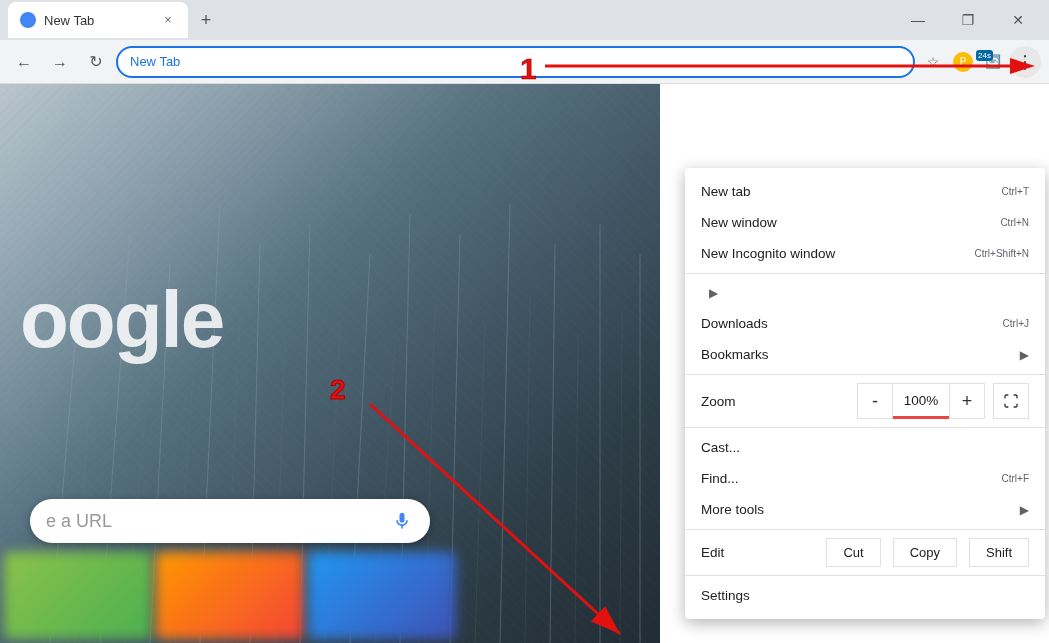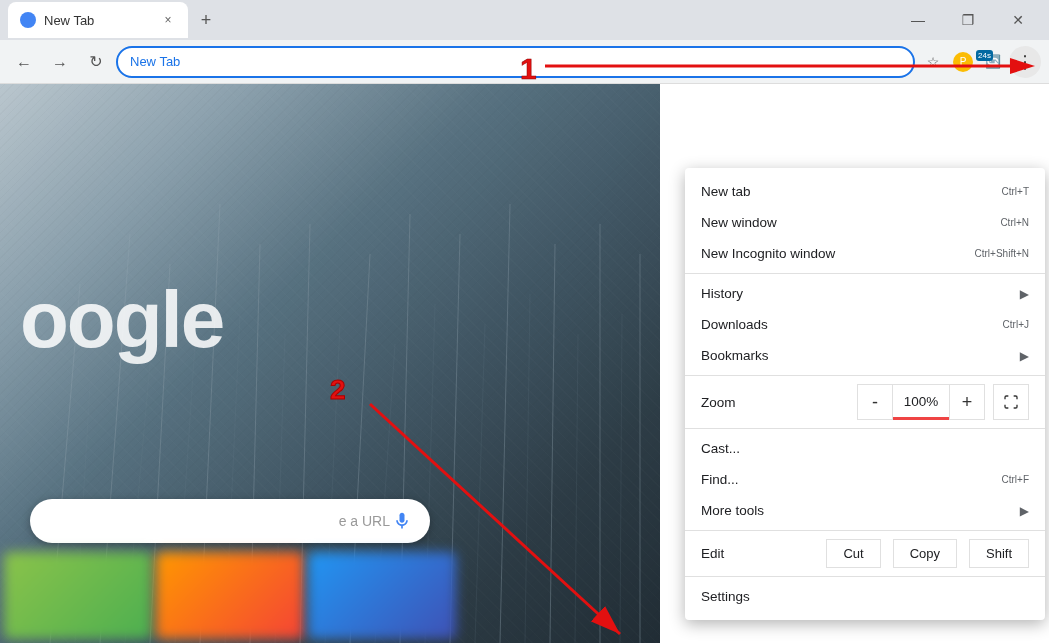--- a/index.html
+++ b/index.html
@@ -208,23 +208,22 @@
       height: 44px;
       background: #fff;
       border-radius: 22px;
       display: flex;
       align-items: center;
       padding: 0 16px;
       box-shadow: 0 2px 8px rgba(0,0,0,0.3);
     }
     .search-text {
       flex: 1;
-      font-size: 14px;
+      font-size: 18px;
       color: #999;
-      text-align: right;
     }
     .mic-icon {
       width: 24px;
       height: 24px;
       display: flex;
       align-items: center;
       justify-content: center;
     }
 
     
@@ -541,21 +540,20 @@
         <span class="menu-item-shortcut">Ctrl+N</span>
       </div>
       <div class="menu-item">
         <span class="menu-item-label">New Incognito window</span>
         <span class="menu-item-shortcut">Ctrl+Shift+N</span>
       </div>
     </div>
 
     <div class="menu-section">
       <div class="menu-item">
-        <span class="menu-item-label">History</span>
         <span class="menu-item-arrow">▶</span>
       </div>
       <div class="menu-item">
         <span class="menu-item-label">Downloads</span>
         <span class="menu-item-shortcut">Ctrl+J</span>
       </div>
       <div class="menu-item">
         <span class="menu-item-label">Bookmarks</span>
         <span class="menu-item-arrow">▶</span>
       </div>

